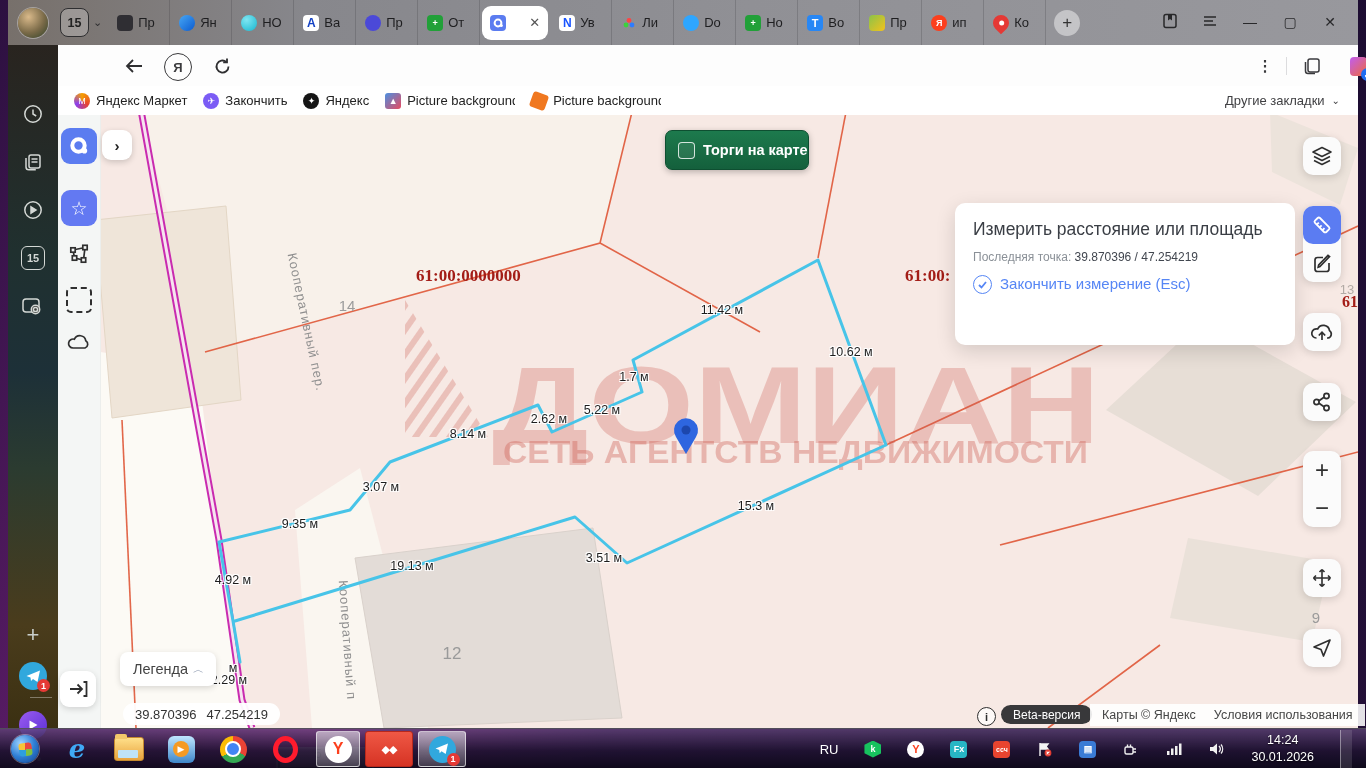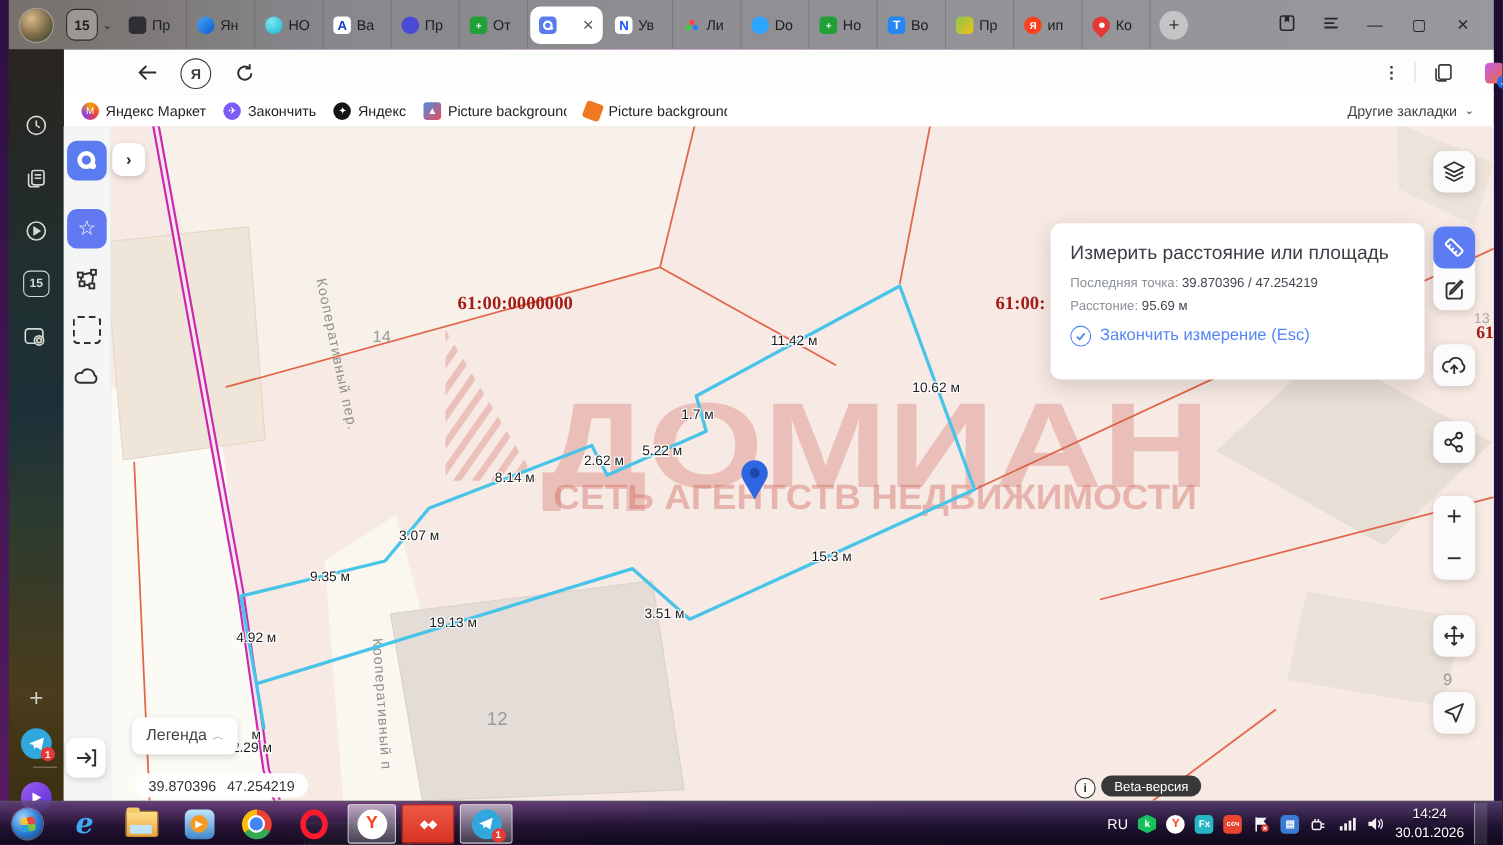--- a/index.html
+++ b/index.html
@@ -75,21 +75,21 @@
   .infoi{left:977px;top:707px;width:17px;height:17px;border:1.5px solid #2e2e2e;border-radius:50%;color:#2e2e2e;font-size:11px;font-weight:bold;background:rgba(255,255,255,.7);}
   .betapill{left:1001px;top:705px;height:19px;background:#38383a;color:#fff;border-radius:10px;font-size:12px;display:flex;align-items:center;padding:0 12px;}
   .mapcredits{left:1090px;top:704px;height:22px;background:rgba(255,255,255,.88);display:flex;align-items:center;gap:18px;padding:0 12px;font-size:12.5px;color:#454545;}
   
   .taskbar{left:0;top:728px;width:1366px;height:40px;
     background:linear-gradient(180deg,rgba(96,70,120,.75),rgba(30,18,48,.92) 55%,rgba(12,8,24,.95));
     border-top:1px solid rgba(255,255,255,.28);display:flex;align-items:center;}
   .tico{width:30px;height:30px;flex:none;}
   .appbox{height:34px;border-radius:3px;background:linear-gradient(180deg,rgba(255,255,255,.55),rgba(255,255,255,.2));
     border:1px solid rgba(255,255,255,.6);display:flex;align-items:center;justify-content:center;}
-  .tray{position:absolute;right:14px;top:0;height:40px;display:flex;align-items:center;gap:9px;color:#fff;}
+  .tray{position:absolute;right:14px;top:0;height:40px;display:flex;align-items:center;gap:26px;color:#fff;}
   .trayic{width:17px;height:17px;display:inline-flex;align-items:center;justify-content:center;font-size:9px;font-weight:bold;border-radius:4px;color:#fff;flex:none;}
   .clock{font-size:12.5px;color:#fff;text-align:center;line-height:1.4;text-shadow:0 1px 2px rgba(0,0,0,.8);}
   .showdesk{width:11px;height:38px;background:rgba(255,255,255,.12);border-left:1px solid rgba(255,255,255,.4);}
 </style>
 </head>
 <body>
 
 <div id="stage">
 
   <div class="abs tabbar">
@@ -407,25 +407,28 @@
         <path d="M7 16 a4.5 4.5 0 1 1 1.4-8.8 a6 6 0 0 1 11.4 1.6 a4 4 0 0 1-.8 7.2 Z"></path>
       </svg>
     </span>
   <span class="abs ic" style="left:60px;top:671px;width:36px;height:36px;background:#fff;border-radius:9px;box-shadow:0 2px 6px rgba(0,0,0,.15)">
       <svg width="22" height="20" viewBox="0 0 22 20" fill="none" stroke="#2f2f2f" stroke-width="1.8">
         <path d="M3 10 h11 M10.5 5.5 L15 10 l-4.5 4.5 M16.5 3 h3 v14 h-3"></path>
       </svg>
     </span>
   <span class="abs ic expandbtn">›</span>
 
+  <div class="abs torgi">
+    <span class="chk"></span>
+    <span>Торги на карте</span>
+  </div>
 
   <div class="abs panel">
     <h3>Измерить расстояние или площадь</h3>
     <div class="prow"><span>Последняя точка:</span> <b>39.870396 / 47.254219</b></div>
-    <div class="prow"><span>Расстоние:</span> <b>95.69 м</b></div>
     <div class="finish">
       <span class="fcheck">
           <svg width="9" height="8" viewBox="0 0 9 8" fill="none" stroke="#5686f5" stroke-width="1.8">
             <path d="M1 4 l2.5 2.5 L8 1"></path>
           </svg>
         </span>
       <span>Закончить измерение (Esc)</span>
     </div>
   </div>
 
@@ -500,20 +503,24 @@
       <span>47.254219</span>
   </div>
   <div class="abs scalew">
     <span class="sctxt">5 m</span>
     <span class="scline"></span>
   </div>
   <span class="abs ic infoi">i</span>
   <div class="abs betapill">
       <span>Beta-версия</span>
     </div>
+  <div class="abs mapcredits">
+    <span>Карты © Яндекс</span>
+    <span>Условия использования</span>
+  </div>
 
   <div class="abs taskbar">
 
     <span class="ic tico" style="margin-left:10px">
       <span style="position:relative;width:28px;height:28px;border-radius:50%;background:radial-gradient(circle at 35% 30%,#9fd4ff,#2f7fd6 50%,#12408a);box-shadow:0 0 0 1px rgba(255,255,255,.35);display:inline-flex;align-items:center;justify-content:center">
         <span style="width:13px;height:13px;border-radius:3px;transform:rotate(-8deg);background:conic-gradient(#e8483f 0 25%,#7cc043 0 50%,#2d9fe0 0 75%,#f6c437 0)"></span>
       </span>
     </span>
     <span class="ic tico" style="margin-left:22px;font-size:26px;font-weight:bold;font-style:italic;color:#3fa9f5;font-family:'DejaVu Serif',serif">e</span>
     <span class="ic tico" style="margin-left:22px">

